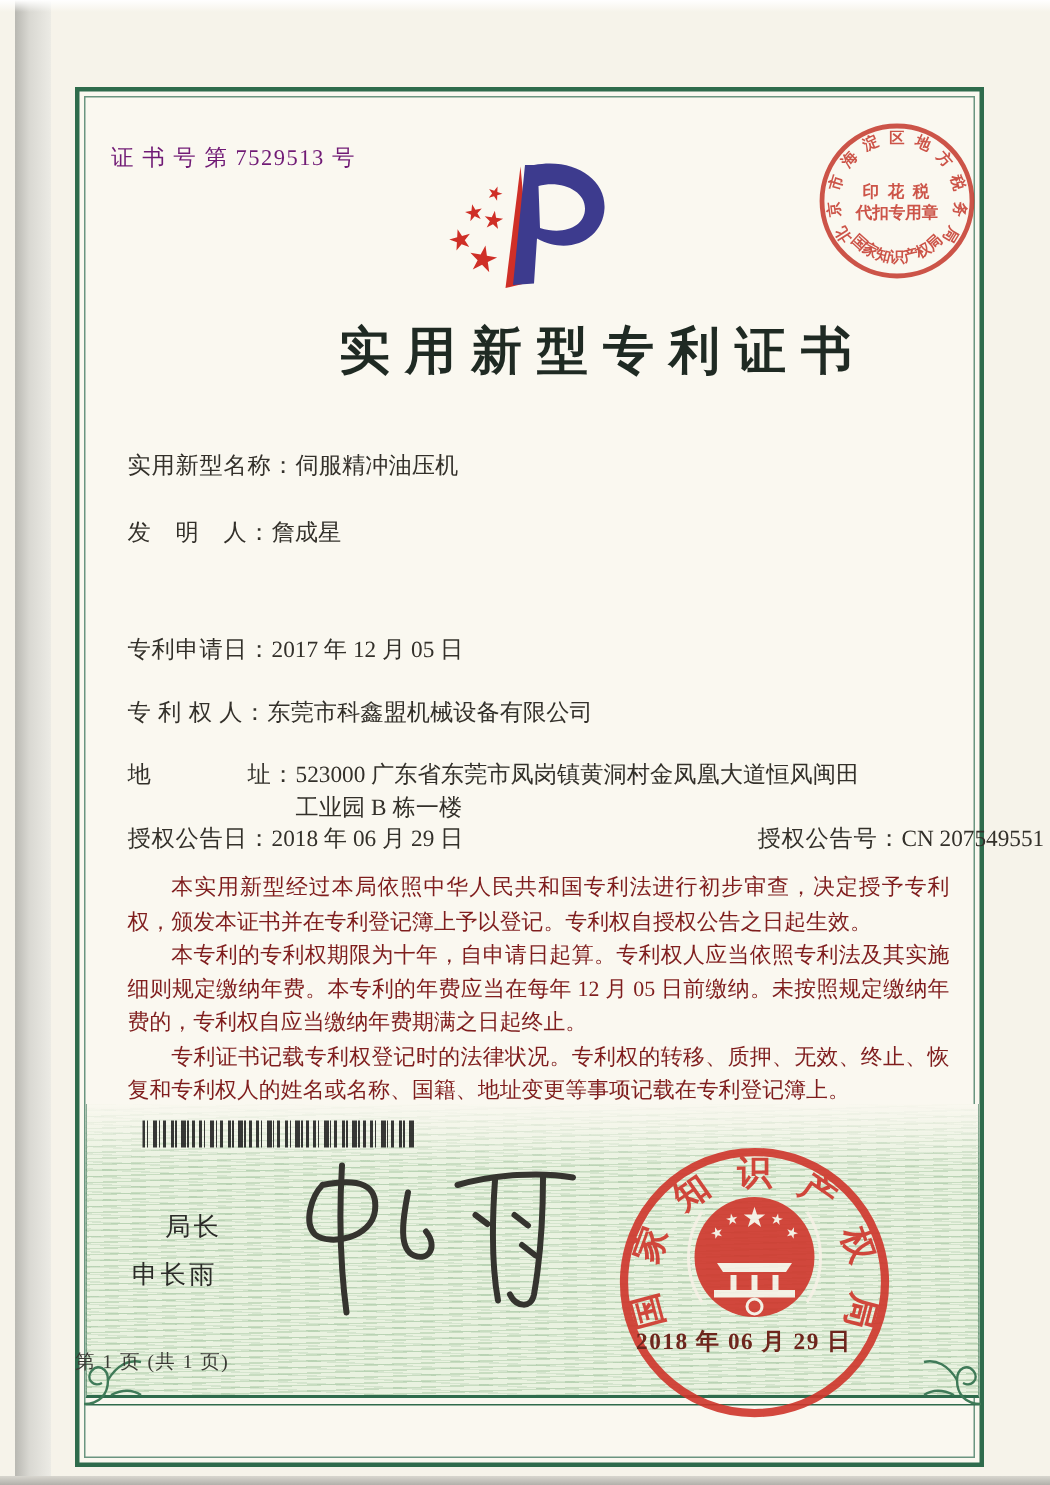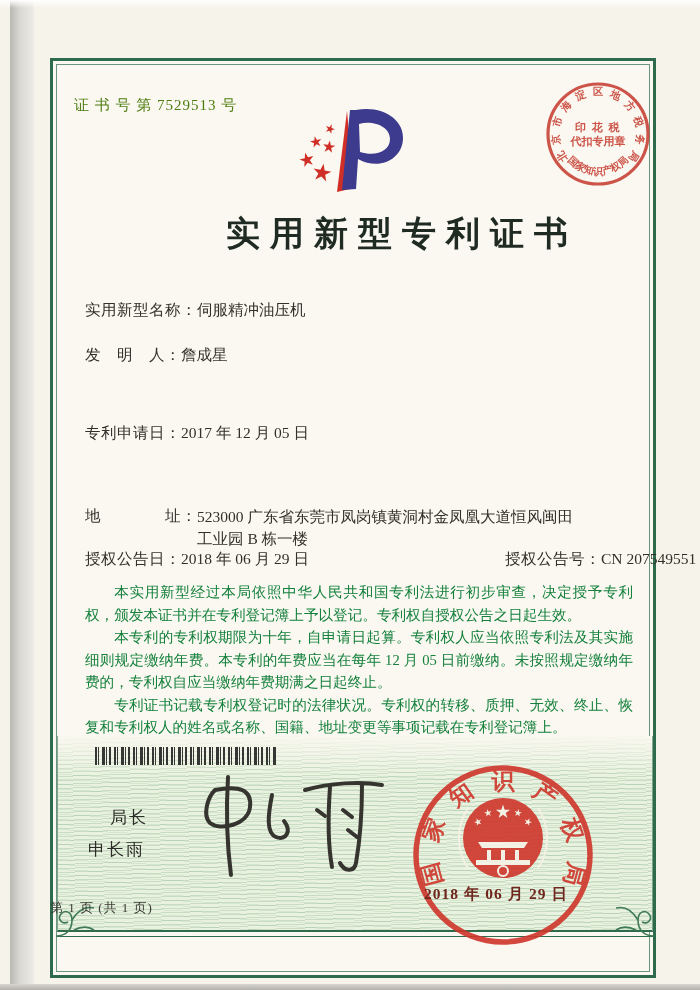--- a/index.html
+++ b/index.html
@@ -6,31 +6,31 @@
   body{width:700px;height:990px;background:#efedе7;font-family:"Liberation Serif","DejaVu Serif",serif;}
   .canvas{position:relative;width:700px;height:990px;background:#f6f3ea;overflow:hidden;}
   .canvas::after{content:"";position:absolute;left:0;right:0;bottom:0;height:6px;background:linear-gradient(180deg,#d8d6cf,#b2b0aa);}
   .canvas::before{content:"";position:absolute;left:0;right:0;top:0;height:8px;background:linear-gradient(180deg,#ffffff,rgba(255,255,255,0));z-index:5;}
   .scan-strip{position:absolute;left:10px;top:0;width:24px;height:990px;background:linear-gradient(90deg,#b9b8b2,#d9d8d2 40%,#ecebe5);}
 
   
   .frame{position:absolute;left:50px;top:58px;width:606px;height:920px;border:3px solid #2e6b4c;box-sizing:border-box;background:#faf8f0;}
   .frame-inner{position:absolute;left:3px;top:3px;right:3px;bottom:3px;border:1px solid #6a9580;}
 
-  .cert-no{position:absolute;left:74px;top:96px;font-size:15px;color:#4d7c0f;letter-spacing:1px;z-index:2;}
+  .cert-no{position:absolute;left:74px;top:96px;font-size:15px;color:#701a75;letter-spacing:1px;z-index:2;}
 
   .logo{position:absolute;left:288px;top:102px;z-index:2;}
 
   .title{position:absolute;left:50px;top:211px;width:614px;text-align:center;font-size:34px;font-weight:700;color:#1f2a23;letter-spacing:10px;text-indent:10px;z-index:2;padding-left:40px;}
   .frow{position:absolute;left:85px;font-size:15.5px;color:#33302a;white-space:nowrap;z-index:2;}
   .frow .flabel{letter-spacing:.5px;}
   .addr-val{display:inline-block;vertical-align:top;white-space:normal;width:452px;line-height:22px;}
   .grant-row2{position:absolute;left:420px;top:0;}
 
-  .paras{position:absolute;left:85px;top:581px;width:548px;font-size:14.6px;line-height:22.5px;color:#15803d;text-align:justify;z-index:2;}
+  .paras{position:absolute;left:85px;top:581px;width:548px;font-size:14.6px;line-height:22.5px;color:#7f1d1d;text-align:justify;z-index:2;}
   .paras p{margin:0;text-indent:2em;}
 
   
   .panel{position:absolute;left:57px;top:736px;width:596px;height:196px;box-sizing:border-box;
     border-left:1px solid rgba(47,107,77,.55);border-right:1px solid rgba(47,107,77,.55);border-bottom:2.5px solid #2e6b4c;
     background:
       linear-gradient(180deg,rgba(250,248,240,.95),rgba(250,248,240,0) 42px),
       repeating-linear-gradient(178deg,rgba(120,170,120,.30) 0 1px,rgba(0,0,0,0) 1px 4px),
       repeating-linear-gradient(3deg,rgba(120,170,120,.18) 0 1px,rgba(0,0,0,0) 1px 5px),
       #e9f2e0;
@@ -116,20 +116,23 @@
 
   <div class="frow" style="top:345px">
     <span class="flabel">发　明　人：</span><span>詹成星</span>
   </div>
   <div class="frow" style="top:300px">
     <span class="flabel">实用新型名称：</span><span>伺服精冲油压机</span>
   </div>
   <div class="frow" style="top:423px">
     <span class="flabel">专利申请日：</span><span>2017 年 12 月 05 日</span>
   </div>
+  <div class="frow" style="top:465px">
+    <span class="flabel">专 利 权 人：</span><span>东莞市科鑫盟机械设备有限公司</span>
+  </div>
   <div class="frow" style="top:506px">
     <span class="flabel" style="vertical-align:top">地　　　　址：</span><span class="addr-val"><span>523000 广东省东莞市凤岗镇黄洞村金凤凰大道恒风闽田</span><br><span>工业园 B 栋一楼</span></span>
   </div>
   <div class="frow" style="top:549px;width:552px">
     <span class="flabel">授权公告日：</span><span>2018 年 06 月 29 日</span>
     <span class="grant-row2"><span class="flabel">授权公告号：</span><span>CN 207549551 U</span></span>
   </div>
 
   <div class="paras">
     <p>本实用新型经过本局依照中华人民共和国专利法进行初步审查，决定授予专利权，颁发本证书并在专利登记簿上予以登记。专利权自授权公告之日起生效。</p>

